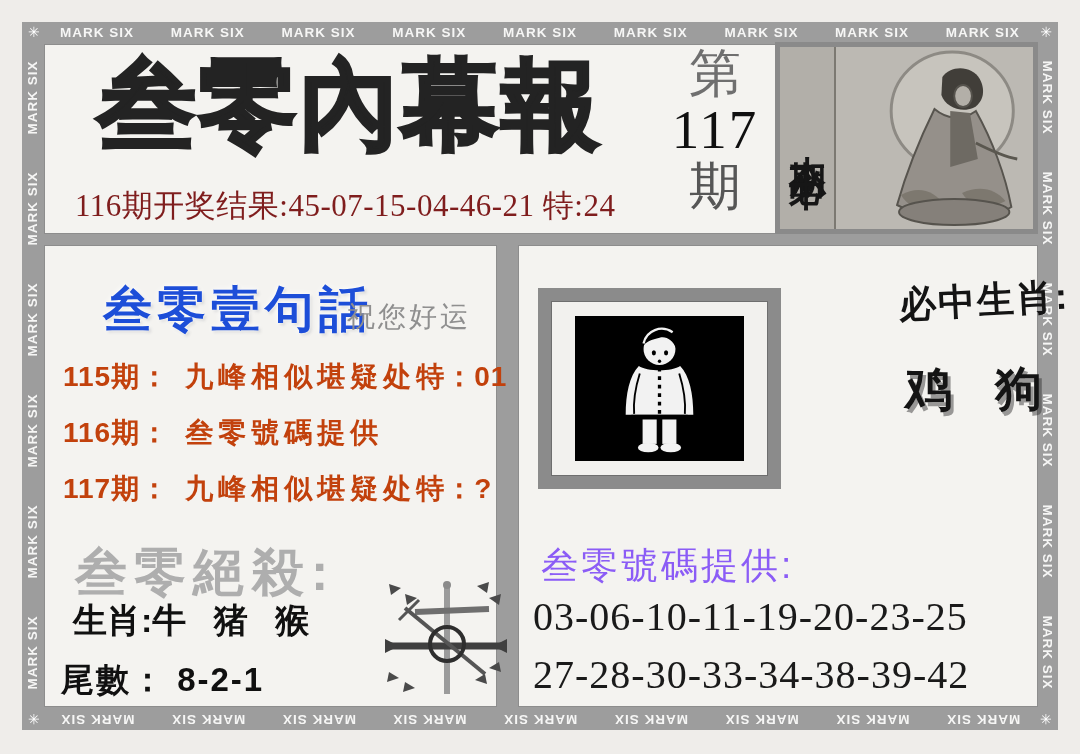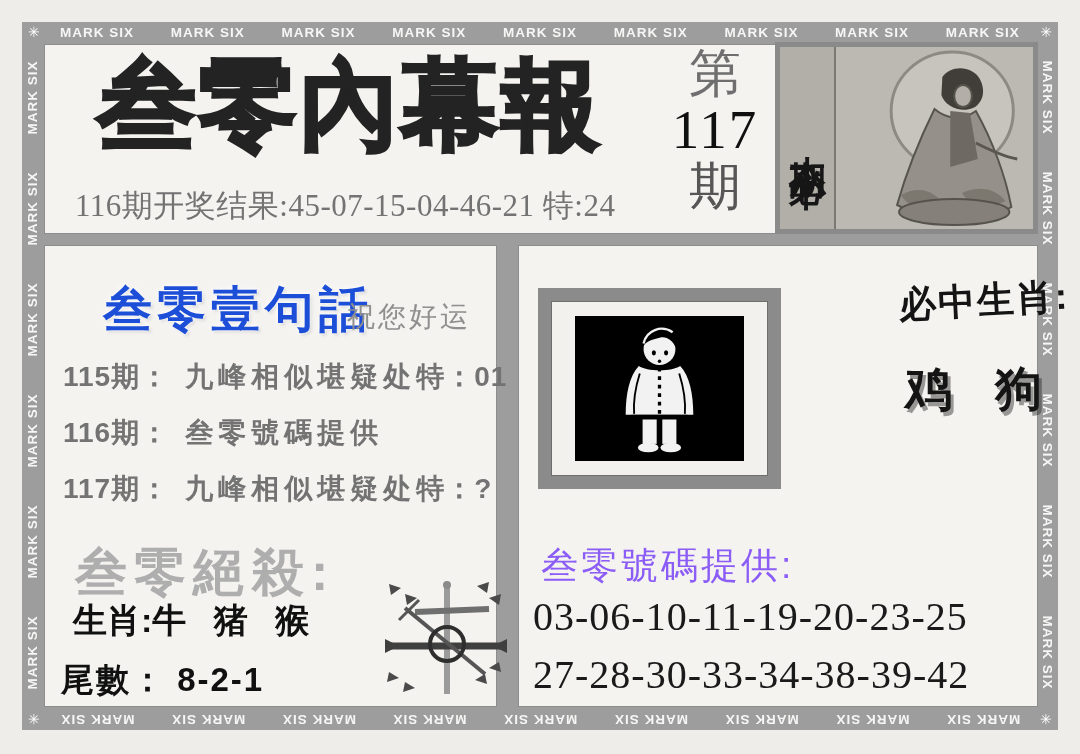--- a/index.html
+++ b/index.html
@@ -33,41 +33,41 @@
   .main-title { position:absolute; left:52px; top:6px; width:580px;
                 font-size:99px; font-weight:900; color:#232323; letter-spacing:2px;
                 font-family:"DejaVu Sans", sans-serif; -webkit-text-stroke:3px #232323;
                 white-space:nowrap; line-height:1.1; }
   .issue-col { position:absolute; left:618px; top:0; width:104px; text-align:center;
                font-family:"Liberation Serif", serif; }
   .issue-pre  { display:block; font-size:52px; color:#6f6f6f; line-height:58px; }
   .issue-num  { display:block; font-size:55px; color:#101010; line-height:54px; letter-spacing:2px; }
   .issue-suf  { display:block; font-size:52px; color:#565656; line-height:60px; }
   .result-line { position:absolute; left:30px; bottom:6px; font-family:"Liberation Serif", serif;
-                 font-size:31px; color:#737373; letter-spacing:0.5px; white-space:nowrap;text-align:center; }
+                 font-size:31px; color:#7f1d1d; letter-spacing:0.5px; white-space:nowrap;text-align:center; }
 
   
   .gy-box { position:absolute; left:753px; top:20px; width:263px; height:192px;
             background:#bcb9b3; border:5px solid #8a8a8a; display:flex; }
   .gy-label { width:56px; height:100%; background:#b2afa9; border-right:2px solid #7c7972;
               display:flex; align-items:center; justify-content:center;
               writing-mode:vertical-rl; text-orientation:upright;
               font-size:37px; font-weight:900; color:#161616; letter-spacing:6px; }
   .gy-art { flex:1; }
 
   
   .lp { left:22px; top:223px; width:453px; height:462px; }
   .lp-title { position:absolute; left:58px; top:10px; font-size:49px; font-weight:800;
               color:#1d4ed8; letter-spacing:5px; white-space:nowrap;
               text-shadow:0 0 6px #ffffff, 0 0 2px #ffffff, 2px 2px 3px #cfcfcf;margin-top:21px; }
   .lp-greet { position:absolute; left:302px; top:52px; font-size:28px; color:#8f8f8f;
               letter-spacing:3px; white-space:nowrap; }
   .hist { position:absolute; left:18px; top:112px; right:12px; }
   .hist-row { display:flex; align-items:baseline; height:34px; margin-bottom:22px;
-              font-size:28px; font-weight:600; color:#737373; white-space:nowrap; }
+              font-size:28px; font-weight:600; color:#c2410c; white-space:nowrap; }
   .hist-issue { margin-right:16px; letter-spacing:1px; }
   .hist-phrase { letter-spacing:5px; }
   .hist-spec { margin-left:auto; letter-spacing:1px; }
   .kill-title { position:absolute; left:30px; top:292px; font-size:52px; font-weight:800;
                 color:#aeaeae; letter-spacing:7px; white-space:nowrap; }
   .zline { position:absolute; left:28px; top:352px; font-size:34px; font-weight:900;
            color:#101010; white-space:nowrap; }
   .zline .val { letter-spacing:9px; }
   .tline { position:absolute; left:16px; top:412px; font-size:33px; font-weight:900;
            color:#101010; letter-spacing:2px; white-space:nowrap; }

